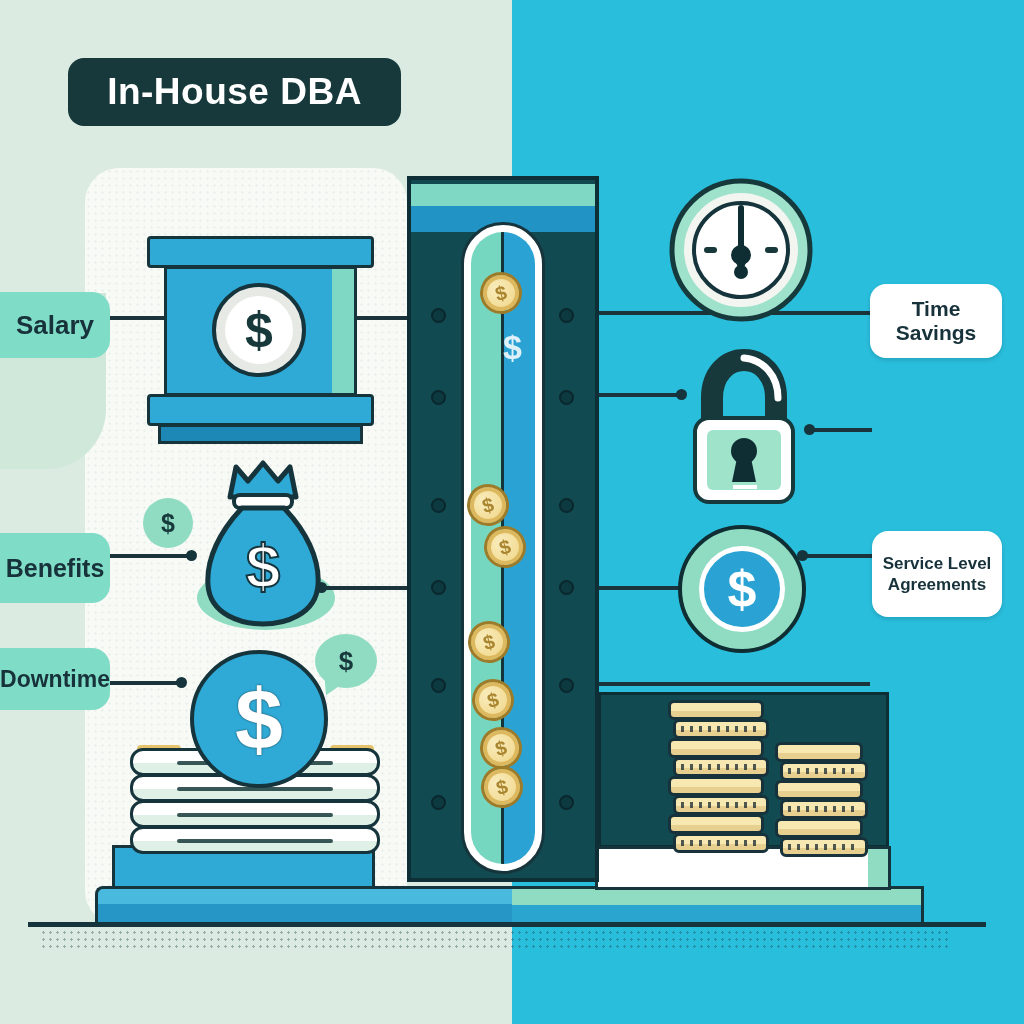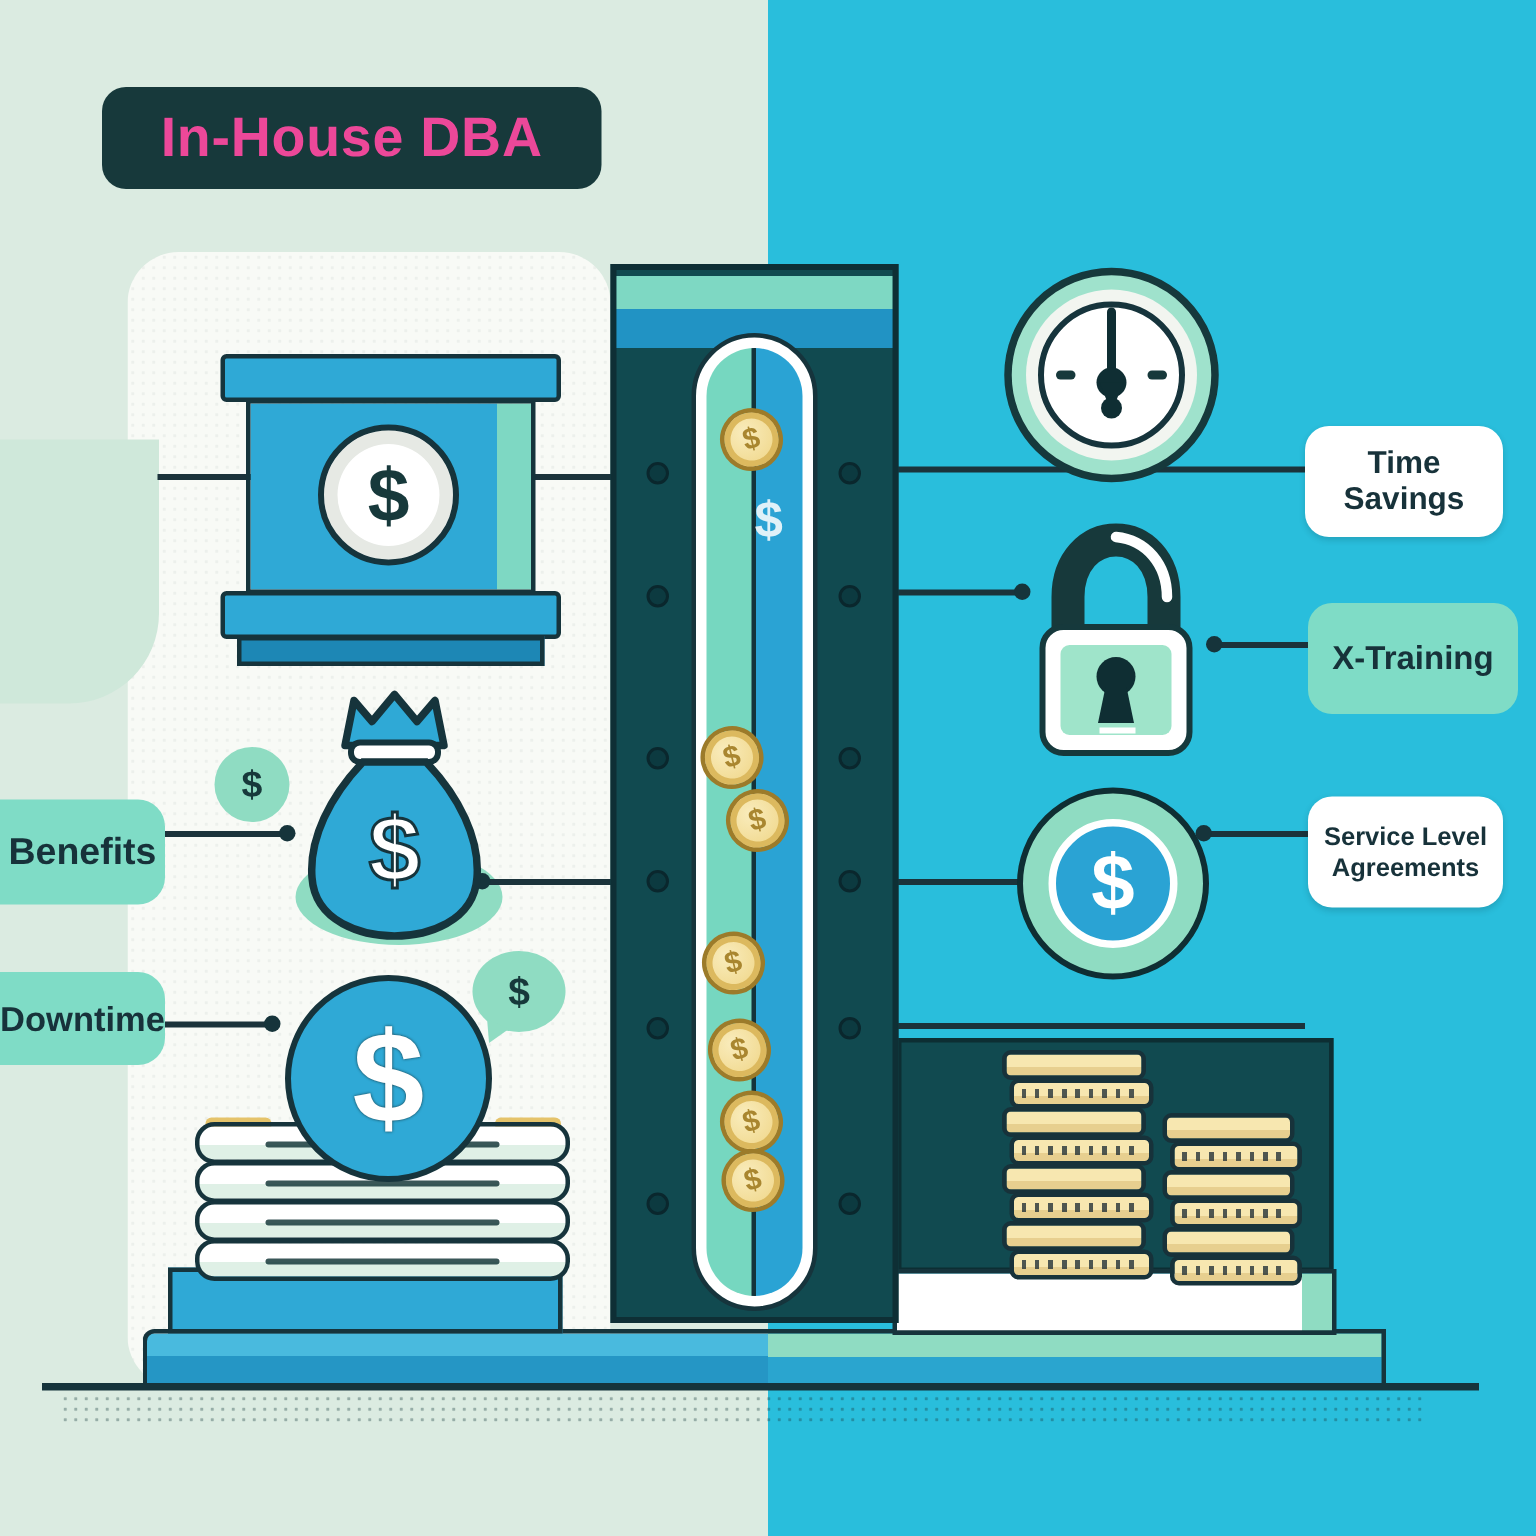--- a/index.html
+++ b/index.html
@@ -50,36 +50,36 @@
     box-shadow:inset 0 0 0 4px #dcb95e;box-sizing:border-box;
     display:flex;align-items:center;justify-content:center;
     color:#a9862f;font-size:20px;font-weight:bold;transform:rotate(-14deg);}
   #tube-dollar-faint{left:503px;top:328px;z-index:4;color:#ffffff;opacity:.85;font-size:34px;font-weight:bold;}
 
   
   .cline{position:absolute;height:4px;background:#1b333b;z-index:1;}
   .cdot{position:absolute;width:11px;height:11px;border-radius:50%;background:#16343b;z-index:1;}
 
   
-  .title-badge{position:absolute;background:#17393b;border-radius:16px;color:#ec4899;
+  .title-badge{position:absolute;background:#17393b;border-radius:16px;color:#ffffff;
     display:flex;align-items:center;justify-content:center;font-weight:bold;font-size:37px;letter-spacing:.5px;z-index:3;}
   #title-left{left:68px;top:58px;width:333px;height:68px;}
   #title-right{left:600px;top:52px;width:347px;height:70px;}
 
   
   .label{position:absolute;display:flex;align-items:center;justify-content:center;text-align:center;
     font-weight:bold;color:#17323a;z-index:3;box-sizing:border-box;}
   .label-mint{background:#7fdcc6;}
   .label-white{background:#ffffff;box-shadow:0 2px 4px rgba(10,40,50,.18);}
   #label-salary{left:0;top:292px;width:110px;height:66px;border-radius:0 18px 18px 0;font-size:26px;}
   #label-benefits{left:0;top:533px;width:110px;height:70px;border-radius:0 18px 18px 0;font-size:25px;}
   #label-downtime{left:0;top:648px;width:110px;height:62px;border-radius:0 18px 18px 0;font-size:23px;}
   #label-timesavings{left:870px;top:284px;width:132px;height:74px;border-radius:16px;font-size:21px;}
   #label-xtraining{left:872px;top:402px;width:140px;height:74px;border-radius:16px;font-size:22px;}
-  #label-sla{left:872px;top:531px;width:130px;height:74px;border-radius:16px;font-size:17px;line-height:1.25;padding:4px;}
+  #label-sla{left:872px;top:531px;width:130px;height:86px;border-radius:16px;font-size:17px;line-height:1.25;padding:4px;}
   #label-scalable{left:868px;top:646px;width:134px;height:60px;border-radius:16px;font-size:21px;}
 
   
   .ped{position:absolute;background:#2fa9d6;border:3px solid #16343c;box-sizing:border-box;z-index:2;}
   #ped-top{left:147px;top:236px;width:227px;height:32px;border-radius:4px;}
   #ped-body{left:164px;top:266px;width:193px;height:130px;background:linear-gradient(90deg,#2fa9d6 0 88%,#7ed8c3 88%);}
   #ped-bot{left:147px;top:394px;width:227px;height:32px;border-radius:4px;}
   #ped-base2{left:158px;top:424px;width:205px;height:20px;background:#1d87b5;}
   #ped-circle{left:212px;top:283px;width:94px;height:94px;border-radius:50%;background:#ffffff;border:4px solid #16343c;
     box-shadow:inset 0 0 0 9px #e6e9e4;box-sizing:border-box;z-index:2;
@@ -154,25 +154,25 @@
     <div class="abs" id="col-band-mint"></div>
     <div class="abs" id="col-band-blue"></div>
   </div>
   <div class="abs" id="tube">
     <div id="tube-fill"></div>
   </div>
   <div class="abs" id="tube-dollar-faint">$</div>
 
   <div class="title-badge" id="title-left">In-House DBA</div>
 
+  <div class="label label-mint" id="label-salary">Salary</div>
   <div class="label label-mint" id="label-downtime">Downtime</div>
   <div class="label label-mint" id="label-benefits">Benefits</div>
 
   <div class="label label-white" id="label-timesavings">Time Savings</div>
-  <div class="label label-mint" id="label-xtraining">X-Training</div>
   <div class="label label-white" id="label-sla">Service Level Agreements</div>
 
   <div class="ped" id="ped-top"></div>
   <div class="ped" id="ped-body"></div>
   <div class="ped" id="ped-bot"></div>
   <div class="ped" id="ped-base2"></div>
   <div class="abs" id="ped-circle">$</div>
 
   <div class="abs mint-blob" id="blob-bag"></div>
   <svg class="abs" id="bag-svg" viewBox="0 0 130 175">

